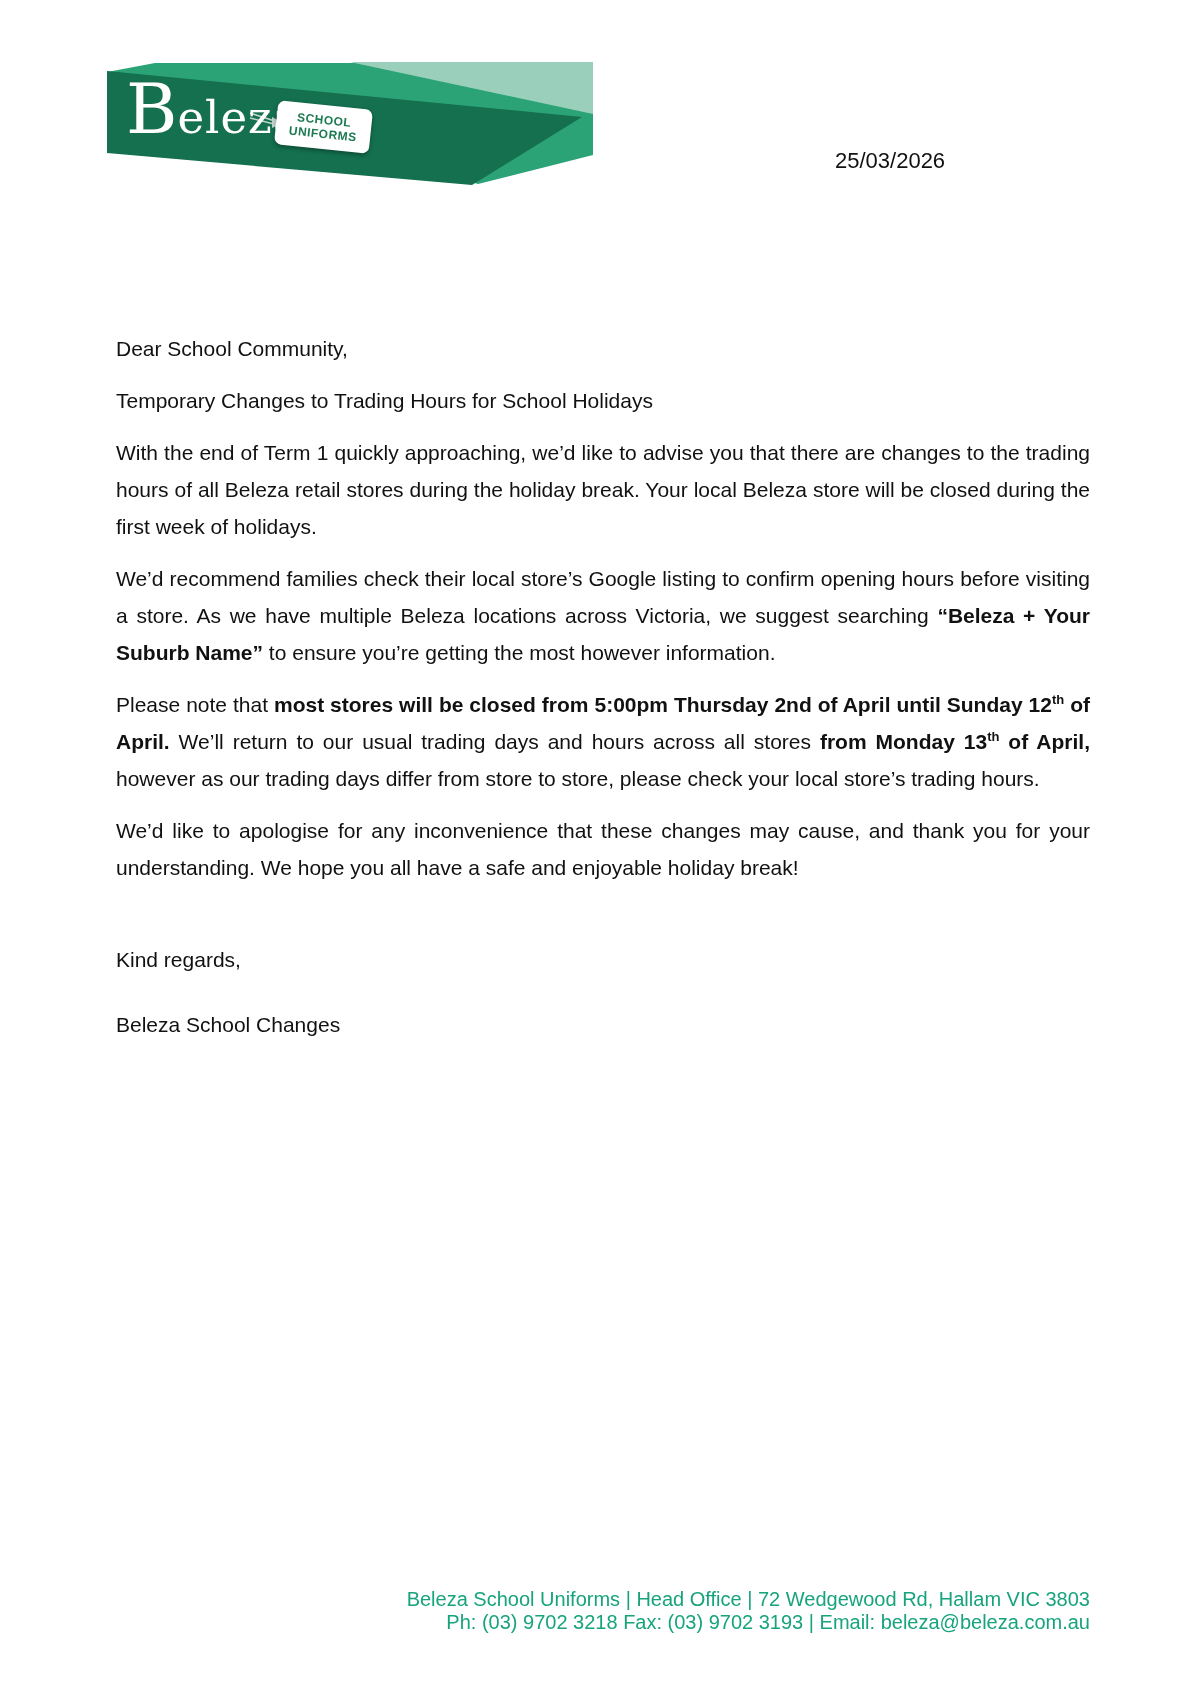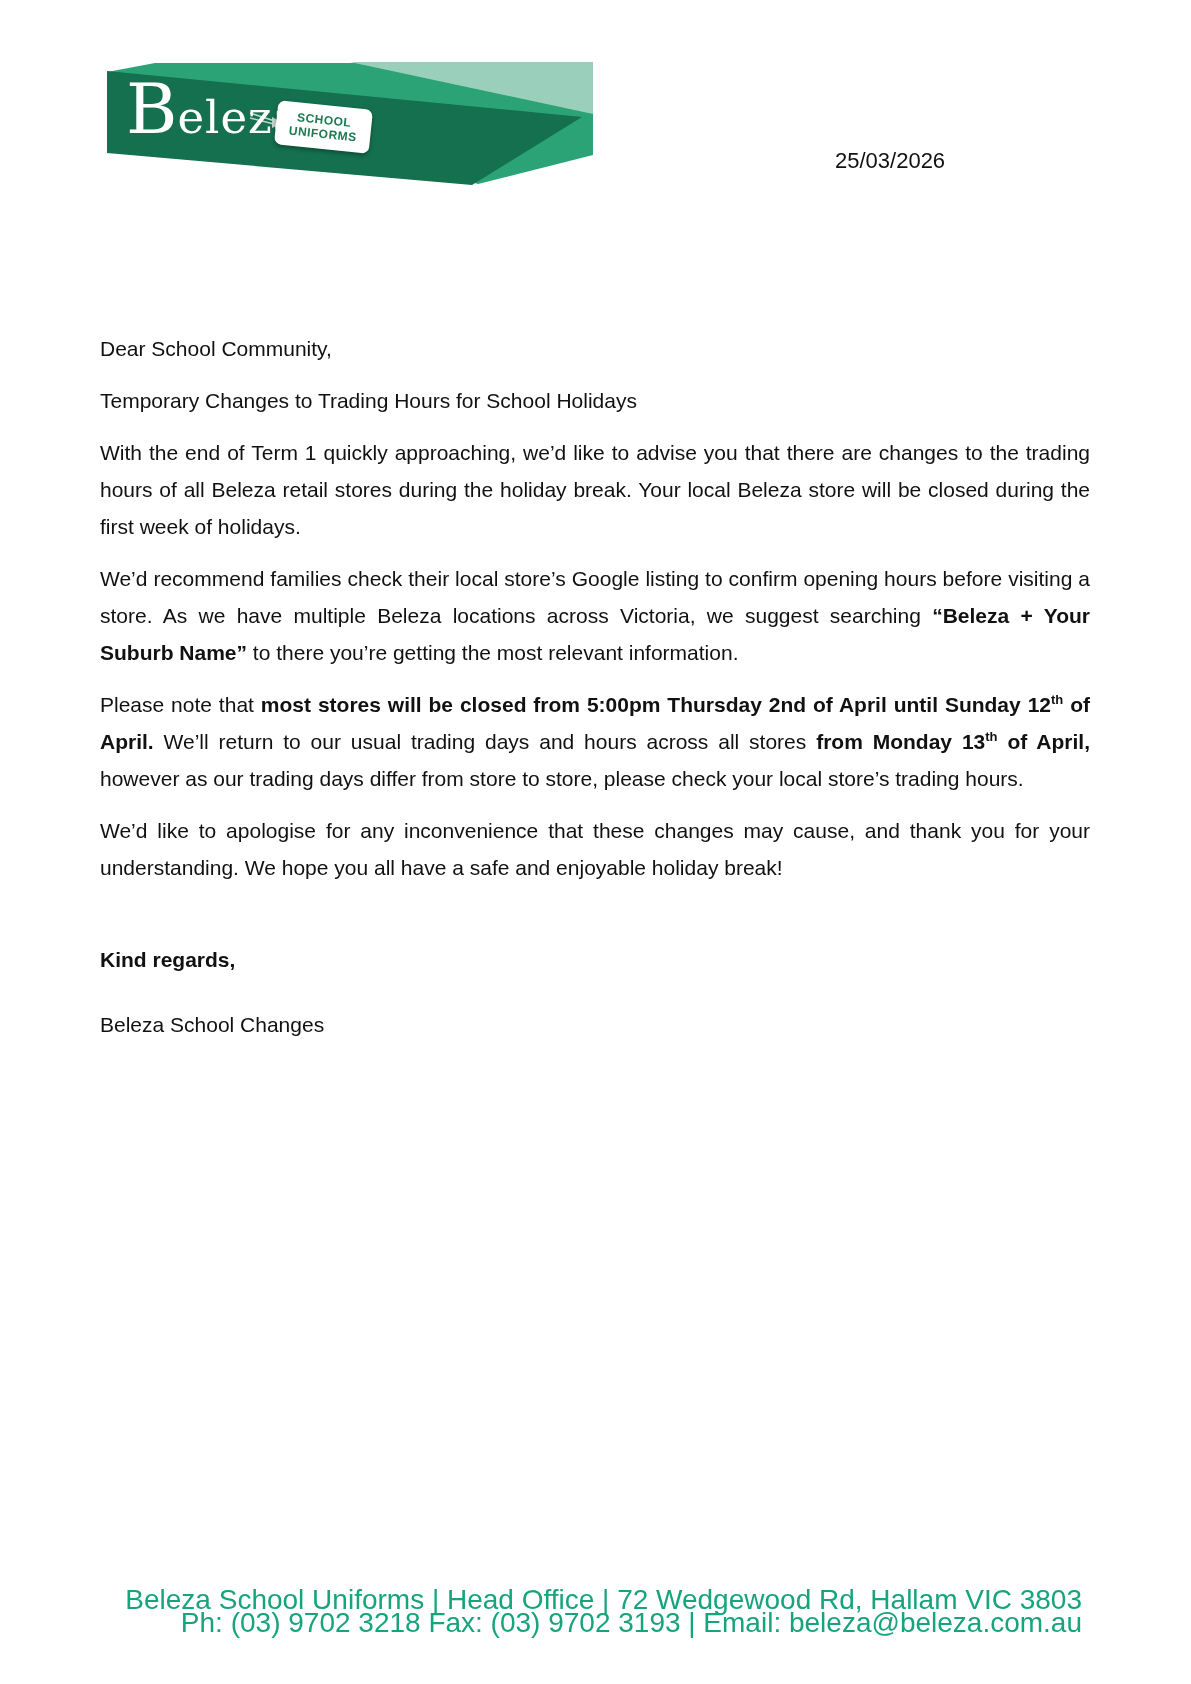--- a/index.html
+++ b/index.html
@@ -52,34 +52,34 @@
   }
 
   
   .letter {
     position: absolute;
     left: 100px; top: 330px;
     width: 990px;
     font-size: 21px;
     line-height: 37px;
   }
-  .letter p { margin: 0 0 15px 0; text-align: justify; }
+  .letter p { margin: 0 0 15px 16px; text-align: justify; }
   .letter p.single { text-align: left; }
   .subject { font-weight: 400; }
   .letter sup { font-size: 0.62em; vertical-align: super; line-height: 0; }
-  .closing { margin-top: 55px !important; margin-bottom: 28px !important; font-weight: bold; }
+  .closing { margin-top: 55px !important; margin-bottom: 28px !important; }
 
   
   .footer {
     position: absolute;
-    left: 92px; top: 1588px;
+    left: 100px; top: 1588px;
     width: 990px;
     text-align: right;
     color: #17a47d;
-    font-size: 28px;
+    font-size: 20px;
     line-height: 23px;
   }
 </style>
 </head>
 <body>
 
 <div class="logo">
   <svg viewBox="0 0 493 126" aria-hidden="true">
     <polygon points="55,3 493,3 493,95 378,124 7,12" fill="#2BA377"></polygon>
     <polygon points="250,2 493,2 493,54" fill="#9AD0BB"></polygon>
@@ -96,21 +96,21 @@
     <span>UNIFORMS</span>
   </div>
 </div>
 
 <div class="date">25/03/2026</div>
 
 <div class="letter">
   <p class="single">Dear School Community,</p>
   <p class="single subject">Temporary Changes to Trading Hours for School Holidays</p>
   <p><span>With the end of Term 1 quickly approaching, we’d like to advise you that there are changes to the trading hours of all Beleza retail stores during the holiday break. Your local Beleza store will be closed during the first week of holidays.</span></p>
-  <p><span>We’d recommend families check their local store’s Google listing to confirm opening hours before visiting a store. As we have multiple Beleza locations across Victoria, we suggest searching </span><span style="font-weight: 700;">“Beleza + Your Suburb Name”</span><span> to there you’re getting the most relevant information.</span></p>
+  <p><span>We’d recommend families check their local store’s Google listing to confirm opening hours before visiting a store. As we have multiple Beleza locations across Victoria, we suggest searching </span><span style="font-weight: 700;">“Beleza + Your Suburb Name”</span><span> to ensure you’re getting the most however information.</span></p>
   <p><span>Please note that </span><span style="font-weight: 700;">most stores will be closed from 5:00pm Thursday 2nd of April until Sunday 12</span><sup style="font-weight: 700;">th</sup><span style="font-weight: 700;"> of April.</span><span> We’ll return to our usual trading days and hours across all stores </span><span style="font-weight: 700;">from Monday 13</span><sup style="font-weight: 700;">th</sup><span style="font-weight: 700;"> of April,</span><span> however as our trading days differ from store to store, please check your local store’s trading hours.</span></p>
   <p><span>We’d like to apologise for any inconvenience that these changes may cause, and thank you for your understanding. We hope you all have a safe and enjoyable holiday break!</span></p>
   <p class="single closing">Kind regards,</p>
   <p class="single">Beleza School Changes</p>
 </div>
 
 <div class="footer">
   <div>Beleza School Uniforms | Head Office | 72 Wedgewood Rd, Hallam VIC 3803</div>
   <div>Ph: (03) 9702 3218 Fax: (03) 9702 3193 | Email: beleza@beleza.com.au</div>
 </div>

